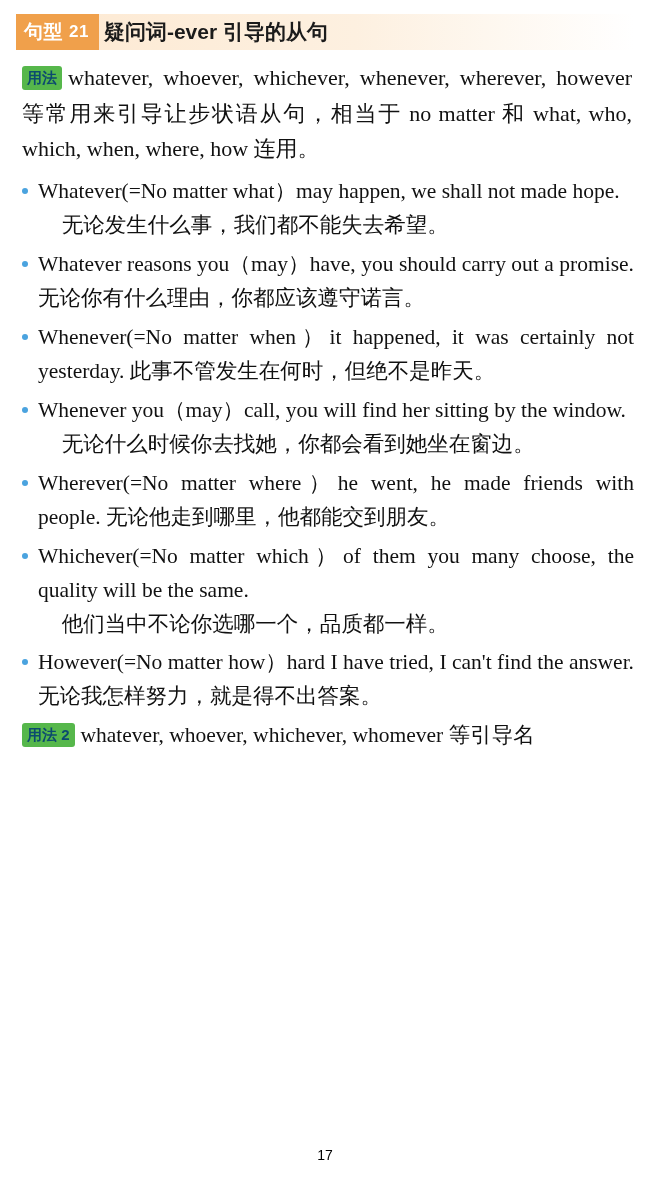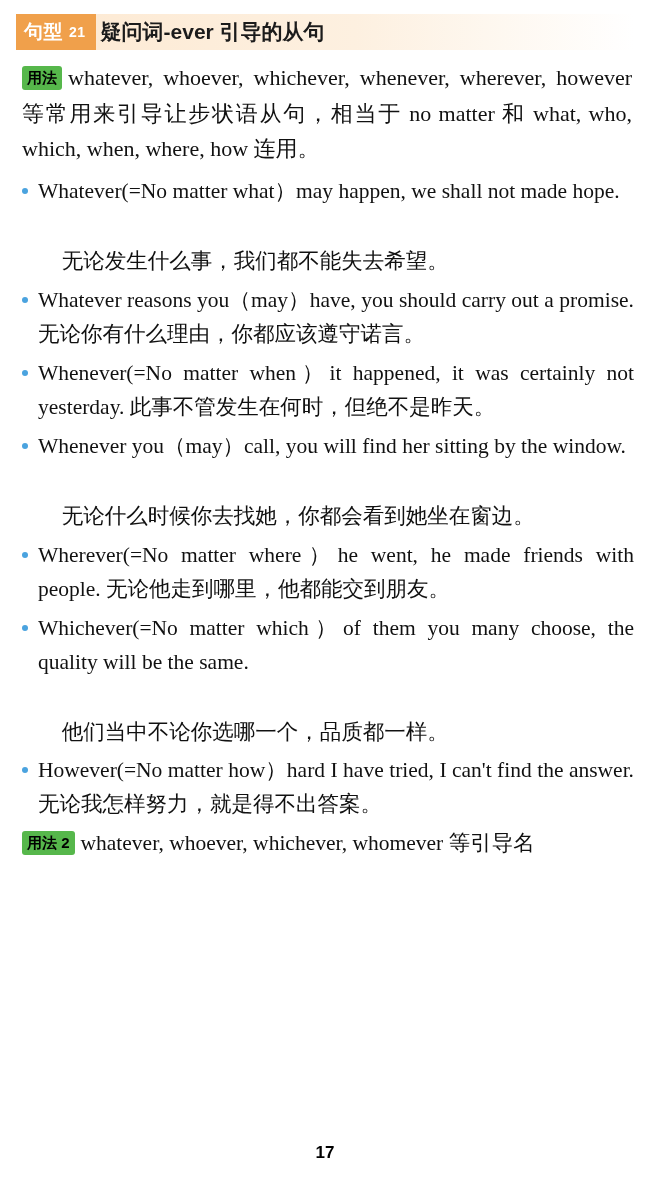--- a/index.html
+++ b/index.html
@@ -38,38 +38,38 @@
     gap: 6px;
     background: #f0a04b;
     color: #ffffff;
     padding: 0 10px 0 8px;
     font-family: "Liberation Sans", "DejaVu Sans", sans-serif;
     font-size: 19px;
     font-weight: bold;
     letter-spacing: 0.5px;
   }
   .header-tag .tag-num {
-    font-size: 14px;
+    font-size: 17px;
     font-weight: bold;
   }
   .header-title {
     display: flex;
     align-items: center;
     padding-left: 5px;
     font-family: "Liberation Sans", "DejaVu Sans", sans-serif;
     font-size: 21px;
     font-weight: bold;
     color: #1b1b1b;
   }
 
   
   .usage-badge {
     display: inline-block;
     background: #56b74b;
-    color: #000000;
+    color: #0c4a6e;
     font-family: "Liberation Sans", "DejaVu Sans", sans-serif;
     font-size: 15px;
     font-weight: bold;
     line-height: 1;
     padding: 4px 5px 5px 5px;
     border-radius: 3px;
     vertical-align: 2px;
     margin-right: 6px;
     white-space: nowrap;
   }
@@ -106,41 +106,40 @@
     background: #4aa3df;
   }
   .ex-line {
     font-size: 21.5px;
     line-height: 1.58;
     text-align: justify;
     text-justify: inter-ideograph;
   }
   .ex-line.zh-indent {
     text-indent: 1.1em;
-    margin-top: 36px;
   }
 
   
   .usage2 {
     font-size: 21.5px;
     line-height: 1.5;
     padding-left: 6px;
     margin-top: 2px;
   }
 
   
   .page-number {
     position: absolute;
     left: 0;
     right: 0;
     bottom: 16px;
     text-align: center;
     font-family: "Liberation Sans", "DejaVu Sans", sans-serif;
-    font-size: 17px;
-    font-weight: bold;
+    font-size: 14px;
+    font-weight: normal;
     color: #000000;
   }
 </style>
 </head>
 <body>
 
 <div class="page">
 
   <div class="header">
     <div class="header-tag">

